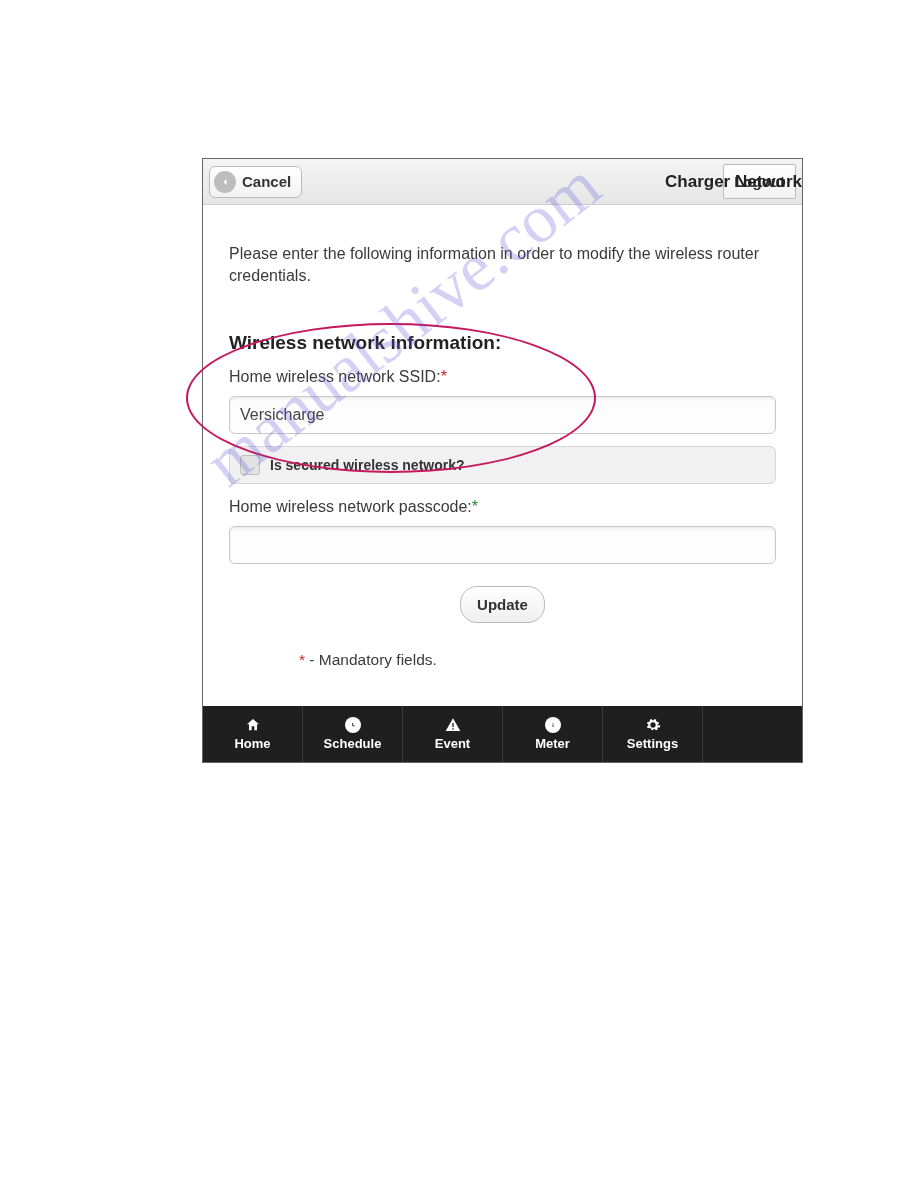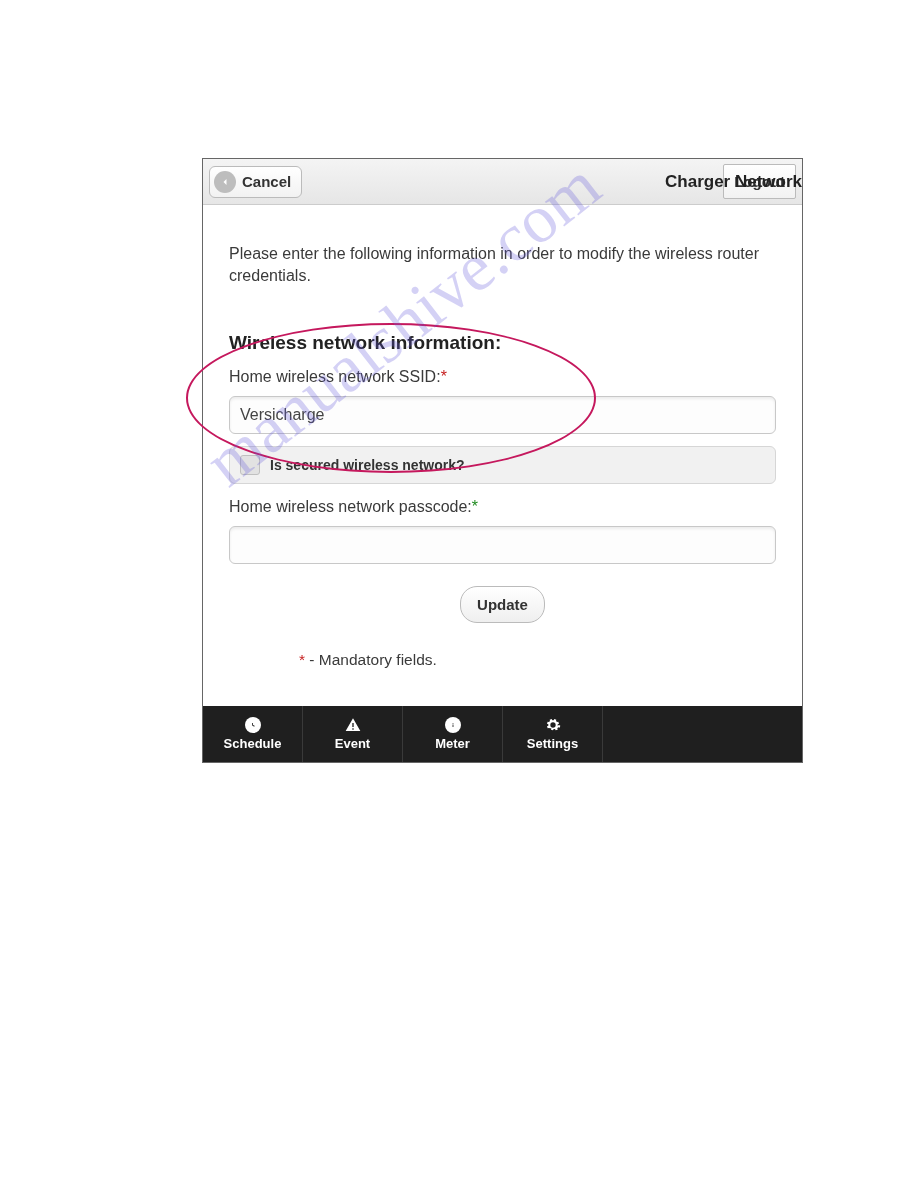--- a/index.html
+++ b/index.html
@@ -243,20 +243,26 @@
     <div class="notes">
       <div class="line">
         <span class="star-red">*</span><span> - Mandatory fields.</span>
       </div>
     </div>
 
   </div>
 
   <div class="bottombar">
     <div class="tab">
+      <svg viewBox="0 0 24 24">
+          <path d="M12 3l9 8h-3v9h-4v-6H10v6H6v-9H3z"></path>
+        </svg>
+      <span>Home</span>
+    </div>
+    <div class="tab">
       <span class="circle">
         <svg viewBox="0 0 24 24">
             <path d="M12 7v5l4 2-1 2-5-3V7z"></path>
           </svg>
       </span>
       <span>Schedule</span>
     </div>
     <div class="tab">
       <svg viewBox="0 0 24 24">
           <path d="M12 2L1 21h22L12 2zm-1 7h2v6h-2V9zm0 8h2v2h-2v-2z"></path>

